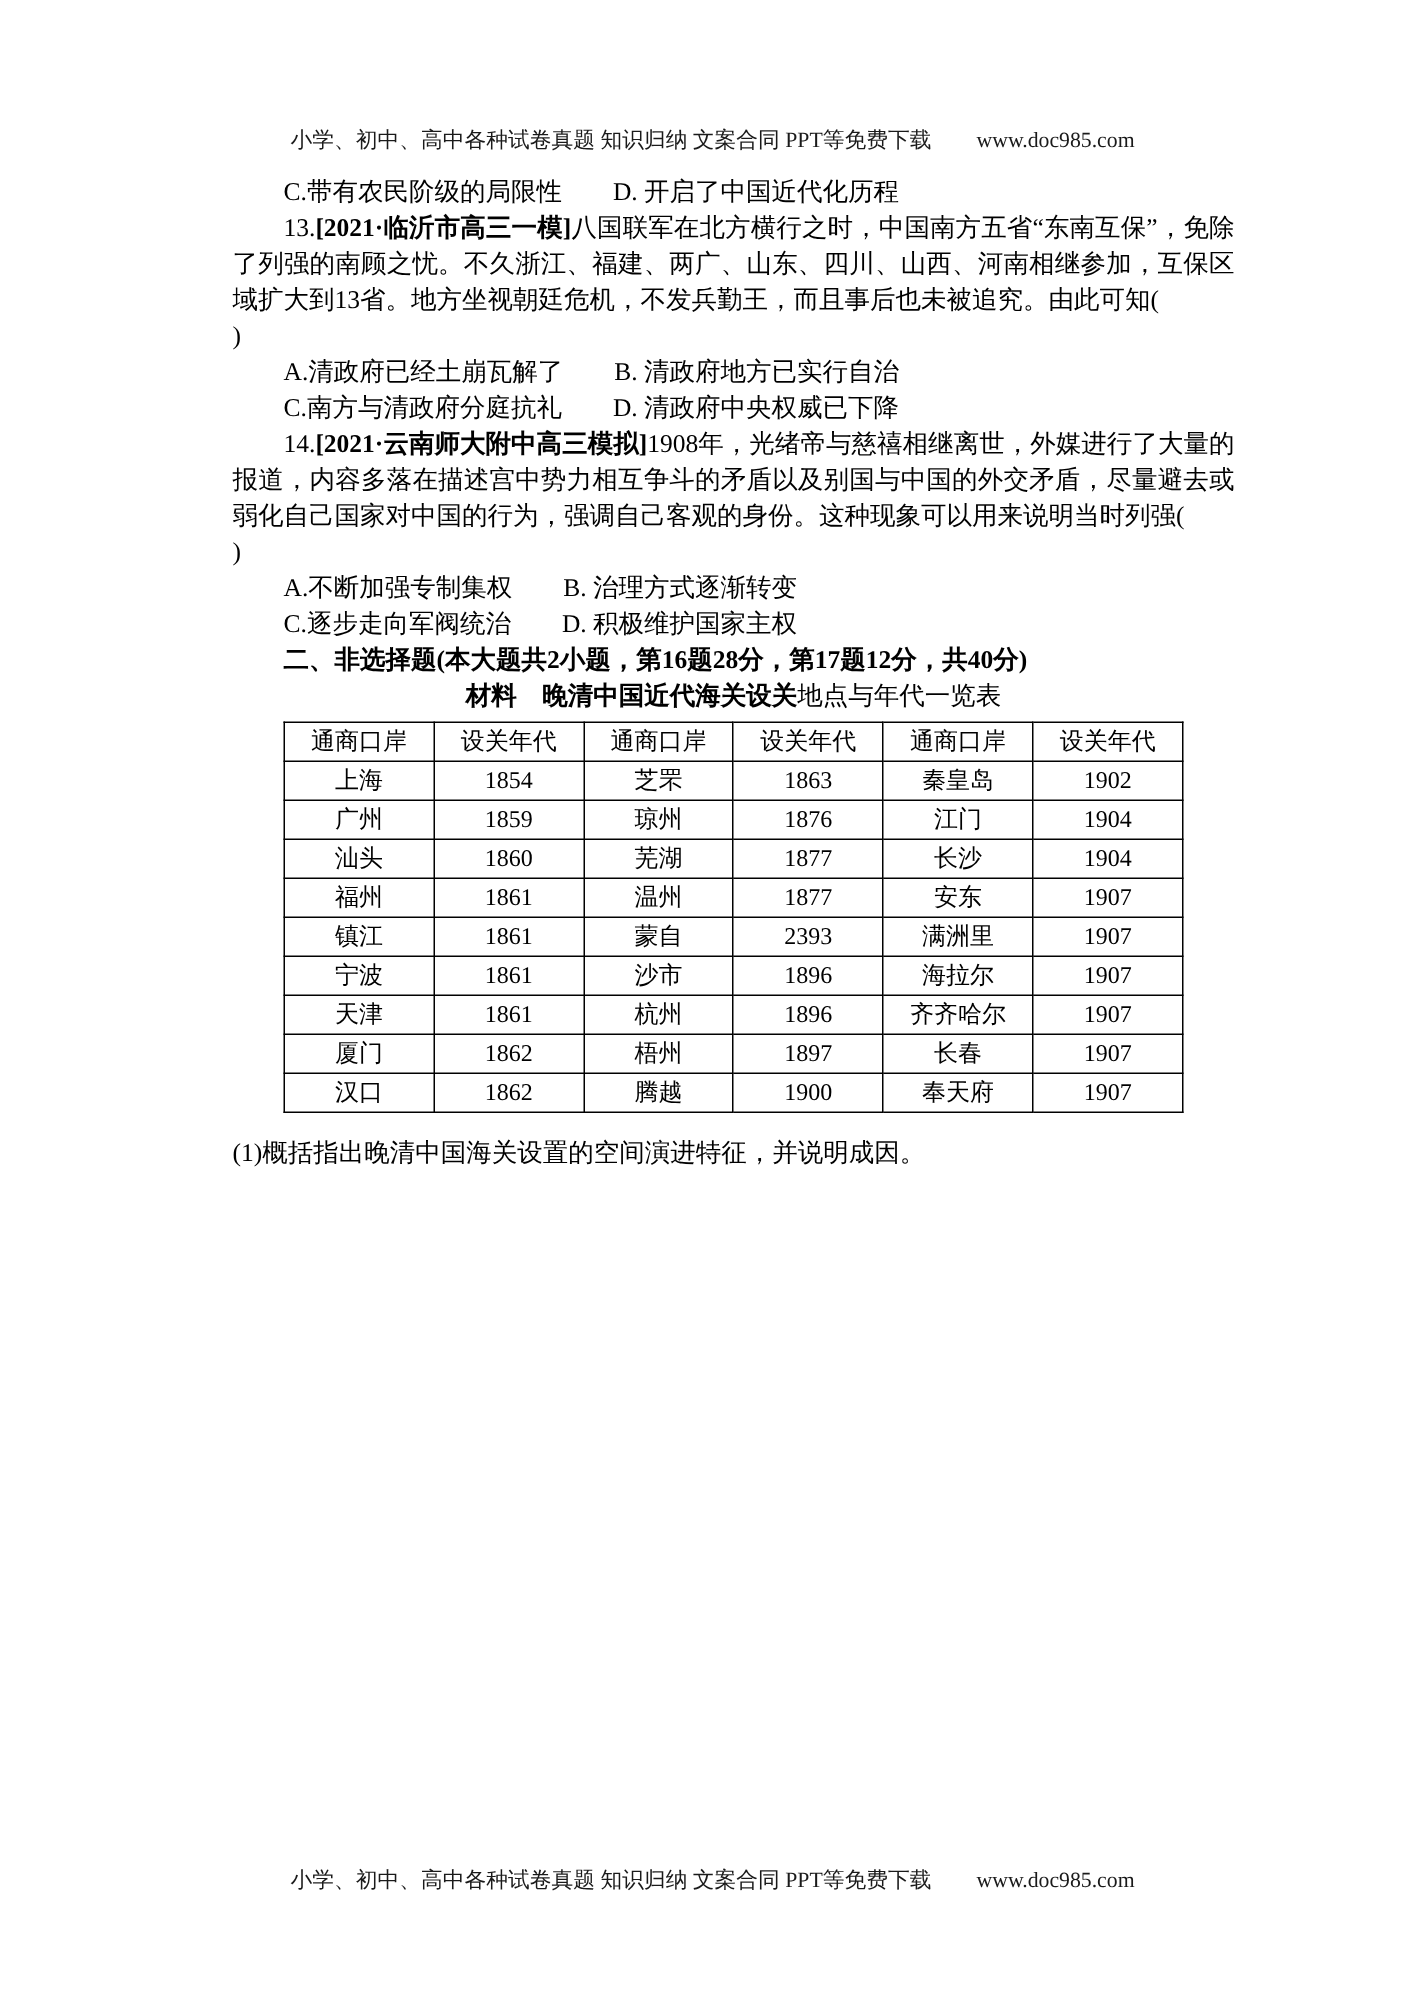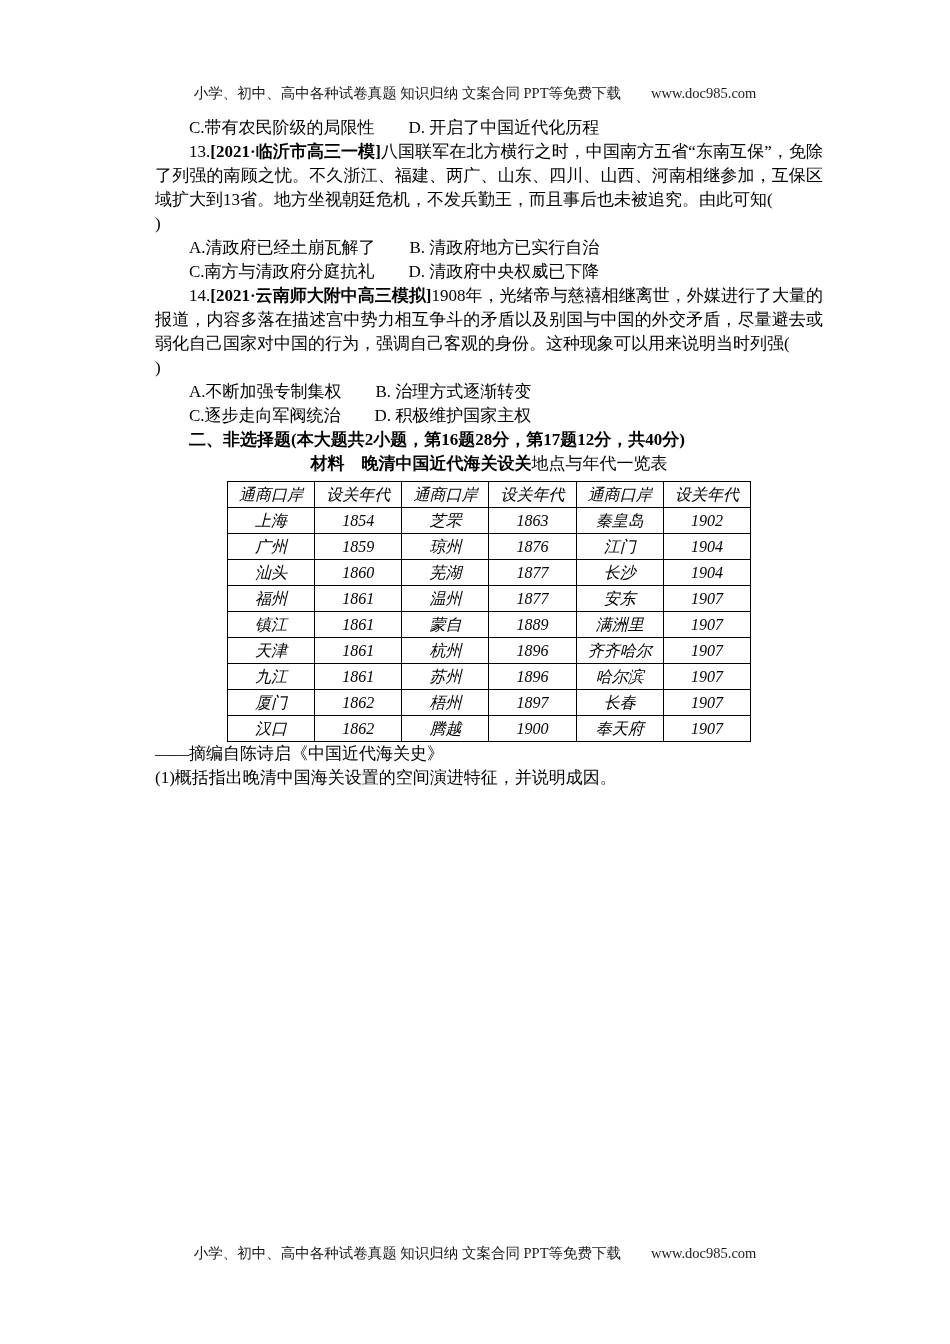--- a/index.html
+++ b/index.html
@@ -26,24 +26,23 @@
     position: absolute;
     top: 116px; left: 155px; width: 668px;
     font-size: 17px; line-height: 24px;
   }
   .content p { margin: 0; text-indent: 2em; text-align: justify; }
   .content p.flush { text-indent: 0; }
   .content p.center { text-indent: 0; text-align: center; }
   .bold, b { font-weight: bold; }
   table.customs {
     border-collapse: collapse;
-    margin: 5px auto 0 auto;
+    margin: 5px auto 15px auto;
     table-layout: fixed;
-    width: 524px;
-    font-style: italic;
+    width: 600px;
   }
   table.customs th, table.customs td {
     border: 1px solid #000;
     font-weight: normal;
     text-align: center;
     vertical-align: middle;
     font-size: 16px;
     height: 26px;
     padding: 0 2px;
     line-height: 1;
@@ -117,38 +116,38 @@
           <td>1861</td>
           <td>温州</td>
           <td>1877</td>
           <td>安东</td>
           <td>1907</td>
         </tr>
         <tr>
           <td>镇江</td>
           <td>1861</td>
           <td>蒙自</td>
-          <td>1889</td>
+          <td>2393</td>
           <td>满洲里</td>
+          <td>1907</td>
+        </tr>
+        <tr>
+          <td>宁波</td>
+          <td>1861</td>
+          <td>沙市</td>
+          <td>1896</td>
+          <td>海拉尔</td>
           <td>1907</td>
         </tr>
         <tr>
           <td>天津</td>
           <td>1861</td>
           <td>杭州</td>
           <td>1896</td>
           <td>齐齐哈尔</td>
-          <td>1907</td>
-        </tr>
-        <tr>
-          <td>九江</td>
-          <td>1861</td>
-          <td>苏州</td>
-          <td>1896</td>
-          <td>哈尔滨</td>
           <td>1907</td>
         </tr>
         <tr>
           <td>厦门</td>
           <td>1862</td>
           <td>梧州</td>
           <td>1897</td>
           <td>长春</td>
           <td>1907</td>
         </tr>
@@ -156,20 +155,19 @@
           <td>汉口</td>
           <td>1862</td>
           <td>腾越</td>
           <td>1900</td>
           <td>奉天府</td>
           <td>1907</td>
         </tr>
       </tbody>
     </table>
 
-  <p class="flush">——摘编自陈诗启《中国近代海关史》</p>
   <p class="flush">(1)概括指出晚清中国海关设置的空间演进特征，并说明成因。</p>
 
 </div>
 
 <div class="page-footer">
   <span>小学、初中、高中各种试卷真题 知识归纳 文案合同  PPT等免费下载</span><span class="site-url">www.doc985.com</span>
 </div>
 
 </body></html>

